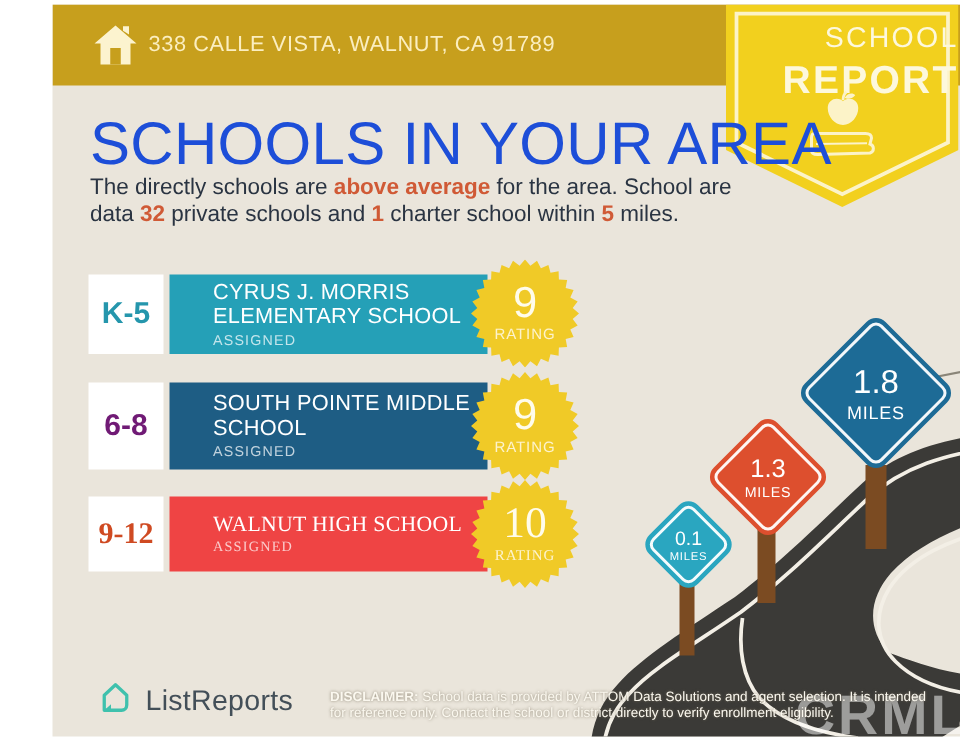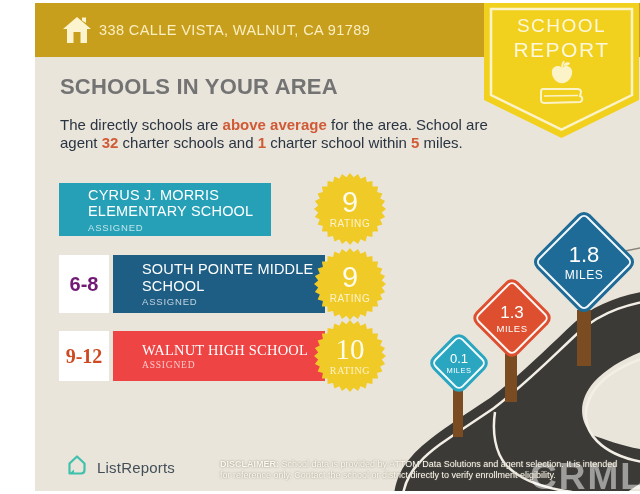--- a/index.html
+++ b/index.html
@@ -9,28 +9,28 @@
 
   
   .header{position:absolute;left:0;top:0;width:634px;height:54px;background:#c79f1d;}
   .house-icon{position:absolute;left:27px;top:13px;}
   .address{position:absolute;left:64px;top:0;height:54px;display:flex;align-items:center;
            color:#fbeec0;font-size:14.5px;letter-spacing:.4px;}
 
   
   .pennant{position:absolute;left:449px;top:0;width:155px;height:140px;}
   .pennant svg{position:absolute;left:0;top:0;}
-  .pennant-text{position:absolute;left:0;top:12px;width:155px;text-align:center;color:#fdf8dc;}
+  .pennant-text{position:absolute;left:0;top:12px;width:155px;text-align:right;color:#fdf8dc;}
   .pennant-l1{font-size:19px;letter-spacing:1.5px;}
-  .pennant-l2{font-size:21px;font-weight:normal;letter-spacing:1.5px;margin-top:1px;}
+  .pennant-l2{font-size:26px;font-weight:bold;letter-spacing:1.5px;margin-top:1px;}
   .apple-icon{position:absolute;left:64px;top:56px;}
   .book-icon{position:absolute;left:55px;top:84px;}
 
   
-  .title{position:absolute;left:25px;top:71px;font-size:22px;font-weight:bold;color:#737373;letter-spacing:.2px;}
+  .title{position:absolute;left:25px;top:71px;font-size:40px;font-weight:normal;color:#1d4ed8;letter-spacing:.2px;}
   .intro{position:absolute;left:25px;top:113px;width:450px;font-size:15px;line-height:17.5px;color:#2a3442;}
   .intro .hl{color:#d05a36;font-weight:bold;}
 
   
   .row{position:absolute;left:24px;display:flex;gap:4px;}
   .row1{top:180px;height:53px;}
   .row2{top:252px;height:58px;}
   .row3{top:328px;height:50px;font-family:Liberation Serif, serif;}
   .grade{width:50px;background:#ffffff;display:flex;align-items:center;justify-content:center;
          font-size:20px;font-weight:bold;}
@@ -56,21 +56,21 @@
              transform:rotate(-45deg);color:#fff;}
   .sign-teal{left:401px;top:337px;width:46px;height:46px;background:#2aa6c0;}
   .sign-orange{left:447px;top:285px;width:60px;height:60px;background:#dd4f2e;}
   .sign-blue{left:511px;top:221px;width:76px;height:76px;background:#1d6b96;}
   .sign-teal .d{font-size:13px;} .sign-teal .u{font-size:7.5px;letter-spacing:.5px;}
   .sign-orange .d{font-size:17px;} .sign-orange .u{font-size:9.5px;letter-spacing:.5px;}
   .sign-blue .d{font-size:22px;} .sign-blue .u{font-size:12px;letter-spacing:.5px;}
 
   
   .brand{position:absolute;left:30px;top:450px;display:flex;align-items:center;gap:8px;}
-  .brand-name{font-size:15px;color:#434f58;letter-spacing:.2px;}
+  .brand-name{font-size:19px;color:#434f58;letter-spacing:.2px;}
   .disclaimer{position:absolute;left:185px;top:456px;width:408px;font-size:9px;line-height:11px;
               color:#fbf8ef;text-shadow:0 0 2px rgba(125,115,95,.85);}
   .disclaimer b{font-weight:bold;}
   .wm-big{position:absolute;left:495px;top:453px;font-size:37px;font-weight:bold;letter-spacing:2px;
           color:rgba(255,255,255,.5);}
   .wm-small{position:absolute;left:604px;top:475px;font-size:9.5px;color:#97928a;letter-spacing:.5px;}
 </style>
 </head>
 <body>
 
@@ -108,21 +108,21 @@
       <svg width="46" height="18" viewBox="0 0 46 18">
         <path d="M4,2 H38 C41,2 42,3 42,5 L41,9 C44,10 44,14 41,15 L6,16 C3,16 2,14.5 2,13 L2,5 C2,3 3,2 4,2 Z" fill="none" stroke="#fcf3c8" stroke-width="2"></path>
         <line x1="5" y1="9" x2="39" y2="8.5" stroke="#fcf3c8" stroke-width="1.5"></line>
       </svg>
     </span>
   </div>
 
   <div class="title">SCHOOLS IN YOUR AREA</div>
   <div class="intro">
     <span>The directly schools are </span><span class="hl">above average</span><span> for the area. School are</span><br>
-    <span>agent </span><span class="hl">32</span><span> charter schools and </span><span class="hl">1</span><span> charter school within </span><span class="hl">5</span><span> miles.</span>
+    <span>data </span><span class="hl">32</span><span> private schools and </span><span class="hl">1</span><span> charter school within </span><span class="hl">5</span><span> miles.</span>
   </div>
 
   <svg class="road-svg" width="280" height="314" viewBox="0 0 280 314">
     <path d="M282,107 C235,112 205,122 183,142 C155,168 132,192 98,218 C65,240 36,258 20,276
              C9,288 4,300 2,314 L232,314 L282,282 L282,270
              C250,274 220,262 200,255 C185,238 188,218 202,202 C220,182 250,170 282,160 Z" fill="#3b3a37"></path>
     <path d="M281,117 C237,122 209,132 187,152 C159,178 136,202 102,228 C70,250 42,266 28,282 C18,292 13,303 11,314" fill="none" stroke="#f3efe6" stroke-width="2.5"></path>
     <path d="M281,170 C240,179 214,192 201,212 C190,230 192,248 205,261 C221,277 245,283 272,284" fill="none" stroke="#f3efe6" stroke-width="2.5"></path>
     <path d="M103,232 C100,252 103,272 114,285 C128,300 150,308 180,312" fill="none" stroke="#f3efe6" stroke-width="2.5"></path>
     <line x1="228" y1="72" x2="274" y2="63" stroke="#8a8578" stroke-width="1.5"></line>
@@ -147,20 +147,21 @@
   </div>
   <div class="sign sign-teal">
     <div class="inner"></div>
     <div class="txt">
       <span class="d">0.1</span>
       <span class="u">MILES</span>
     </div>
   </div>
 
   <div class="row row1">
+    <div class="grade t-teal">K-5</div>
     <div class="bar c-teal">
       <div class="name">CYRUS J. MORRIS ELEMENTARY SCHOOL</div>
       <div class="assigned">ASSIGNED</div>
     </div>
     <div class="burst-wrap">
       <svg width="72" height="72" viewBox="0 0 72 72">
             <polygon class="burst" fill="#f0ca27" points="36.0,0.0 39.6,4.2 44.0,0.9 46.6,5.8 51.6,3.6 53.0,8.9 58.4,7.9 58.6,13.4 64.1,13.6 63.1,19.0 68.4,20.4 66.2,25.4 71.1,28.0 67.8,32.4 72.0,36.0 67.8,39.6 71.1,44.0 66.2,46.6 68.4,51.6 63.1,53.0 64.1,58.4 58.6,58.6 58.4,64.1 53.0,63.1 51.6,68.4 46.6,66.2 44.0,71.1 39.6,67.8 36.0,72.0 32.4,67.8 28.0,71.1 25.4,66.2 20.4,68.4 19.0,63.1 13.6,64.1 13.4,58.6 7.9,58.4 8.9,53.0 3.6,51.6 5.8,46.6 0.9,44.0 4.2,39.6 0.0,36.0 4.2,32.4 0.9,28.0 5.8,25.4 3.6,20.4 8.9,19.0 7.9,13.6 13.4,13.4 13.6,7.9 19.0,8.9 20.4,3.6 25.4,5.8 28.0,0.9 32.4,4.2"></polygon>
           </svg>
       <div class="burst-txt">
         <span class="burst-num">9</span>

